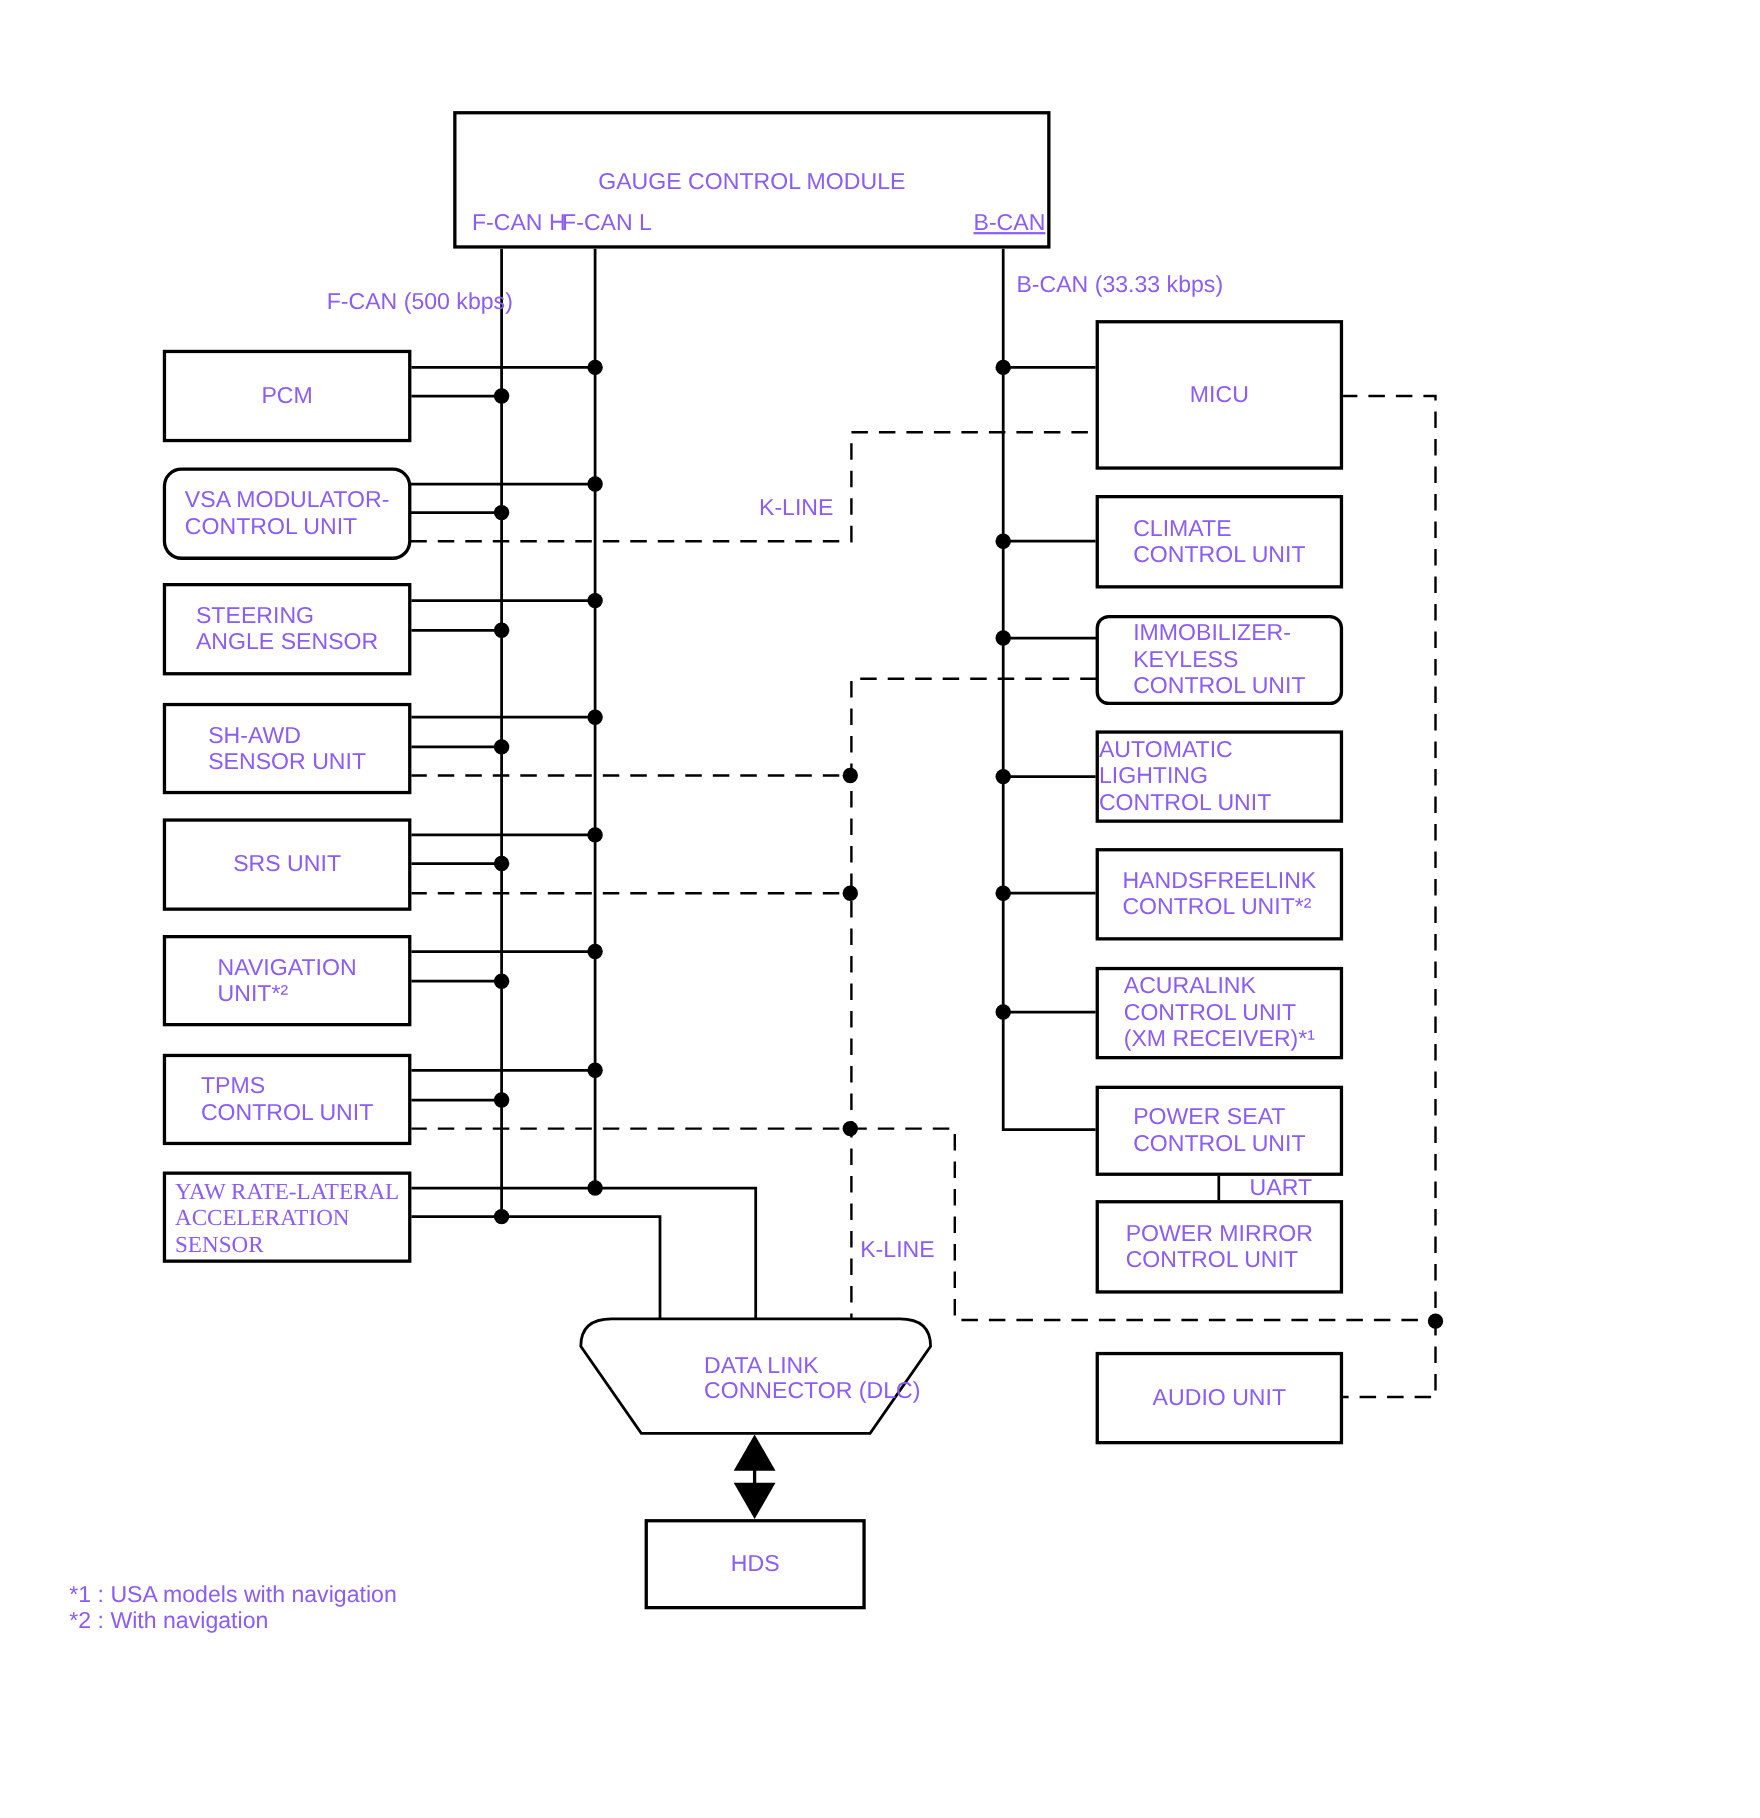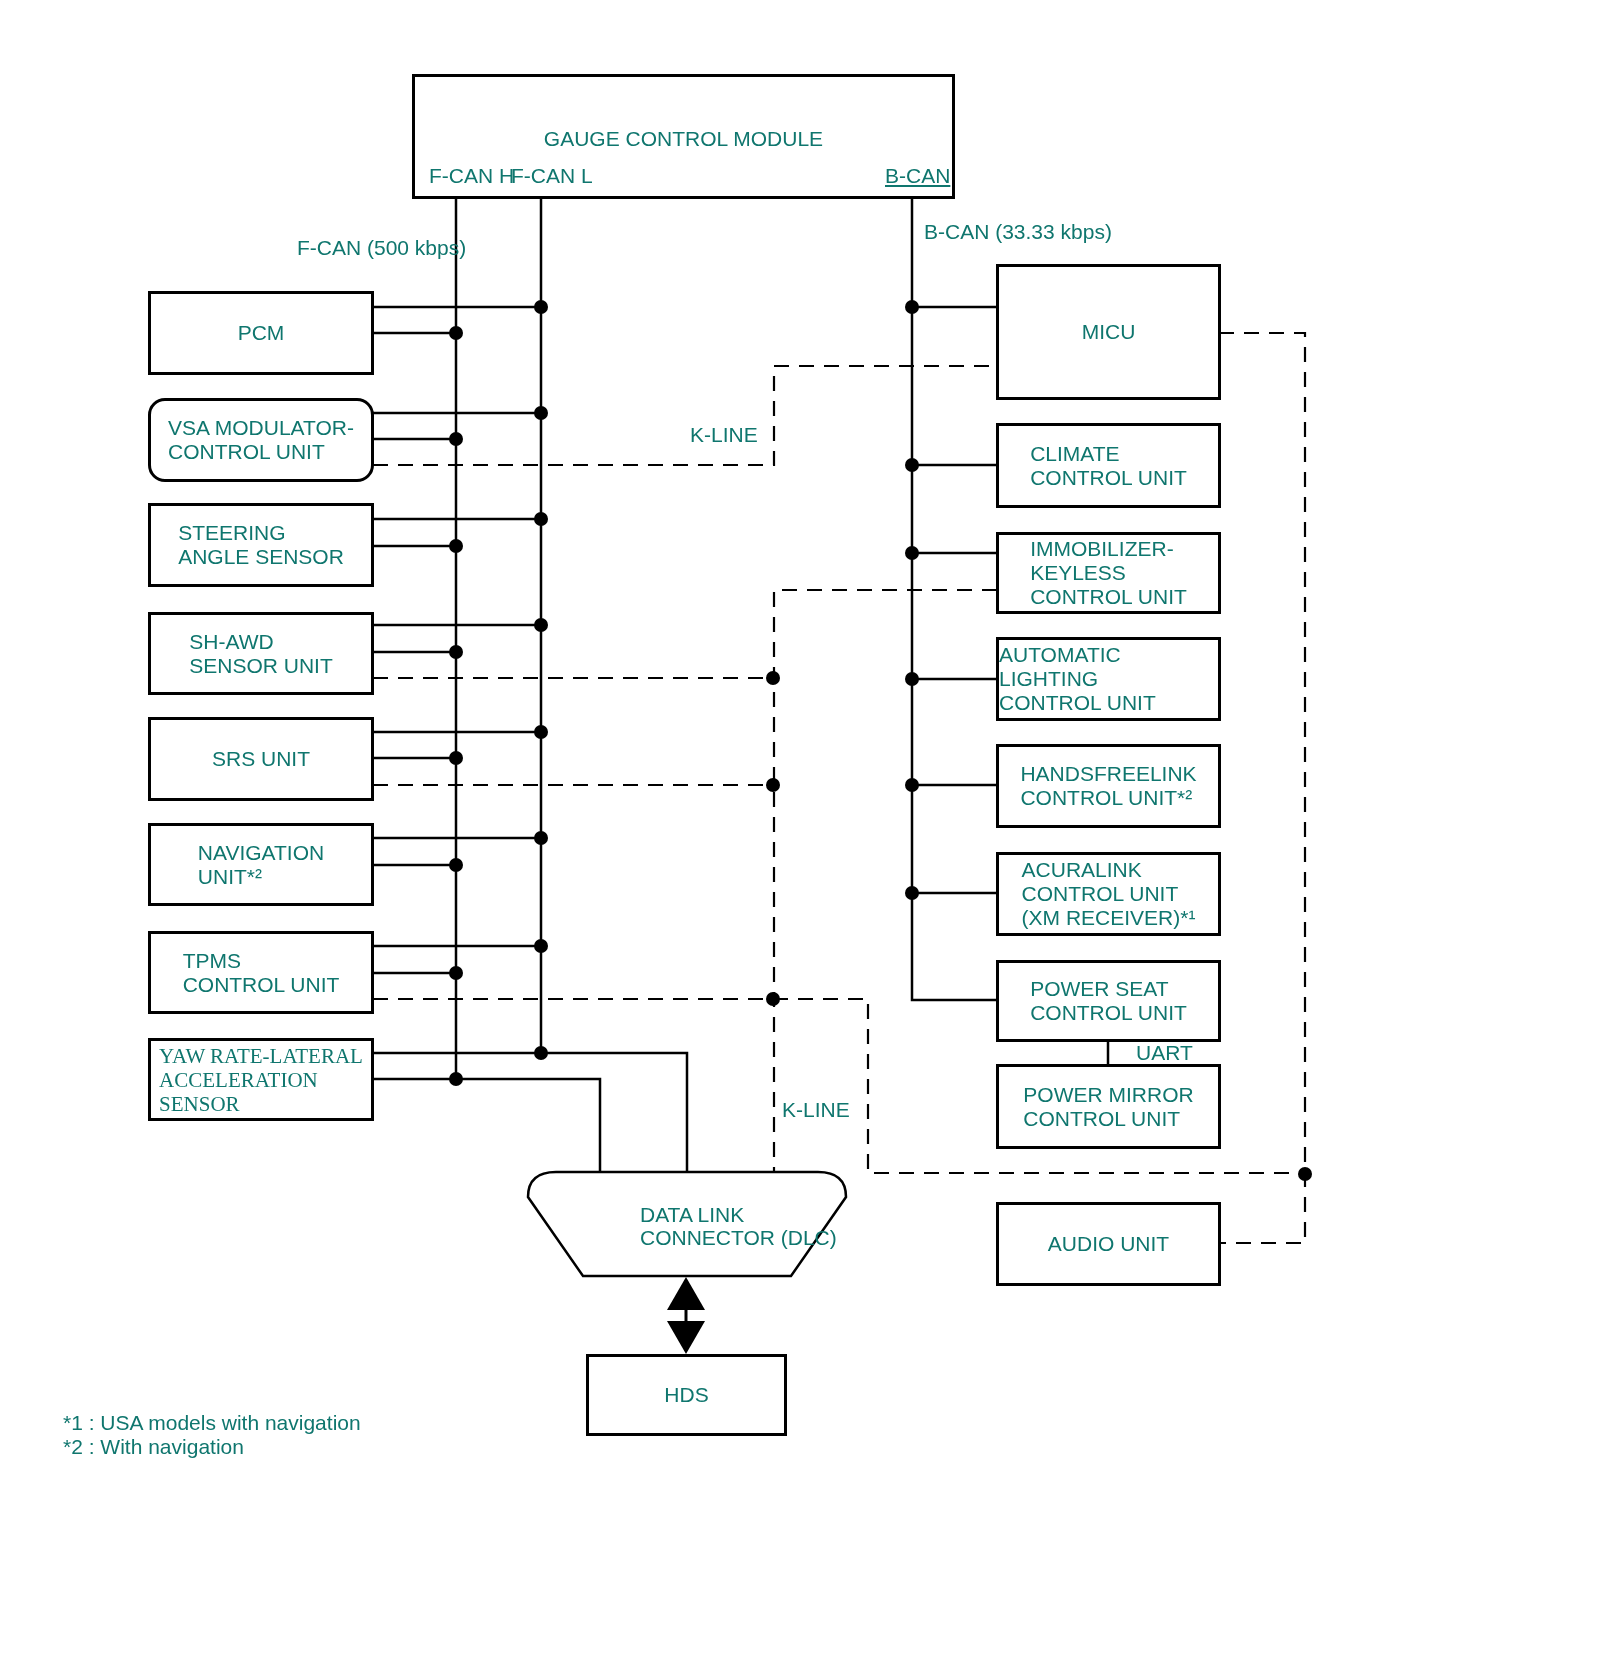--- a/index.html
+++ b/index.html
@@ -1,18 +1,18 @@
 <!DOCTYPE html>
 <html><head>
 <meta charset="utf-8">
 <style>
   html,body { margin:0; padding:0; background:#ffffff; }
   #canvas {
     position:relative; width:1600px; height:1459px; background:#ffffff;
-    font-family:"Liberation Sans", sans-serif; color:#0f766e;
+    font-family:"Liberation Sans", sans-serif; color:#8b5cf6;margin-top:27px;
   }
   svg.wires { position:absolute; left:0; top:0; }
   .node {
     position:absolute; box-sizing:border-box; border:3px solid #000; background:#fff;
     display:flex; align-items:center; justify-content:center;
   }
   .box-label {
     white-space:pre-line; font-size:21px; line-height:24px; text-align:left;
   }
   .center-label { text-align:right; }
@@ -150,21 +150,21 @@
 SENSOR</div>
     </div>
 
   <div class="node" style="left:996px; top:264px; width:225px; height:136px;">
     <div class="box-label center-label">MICU</div>
     </div>
   <div class="node" style="left:996px; top:423px; width:225px; height:85px;">
     <div class="box-label">CLIMATE
 CONTROL UNIT</div>
     </div>
-  <div class="node" style="left:996px; top:532px; width:225px; height:82px;">
+  <div class="node" style="left:996px; top:532px; width:225px; height:82px;border-radius:12px;">
     <div class="box-label">IMMOBILIZER-
 KEYLESS
 CONTROL UNIT</div>
     </div>
   <div class="node" style="left:996px; top:637px; width:225px; height:84px;">
     <div class="box-label">AUTOMATIC LIGHTING
 CONTROL UNIT</div>
     </div>
   <div class="node" style="left:996px; top:744px; width:225px; height:84px;">
     <div class="box-label">HANDSFREELINK

